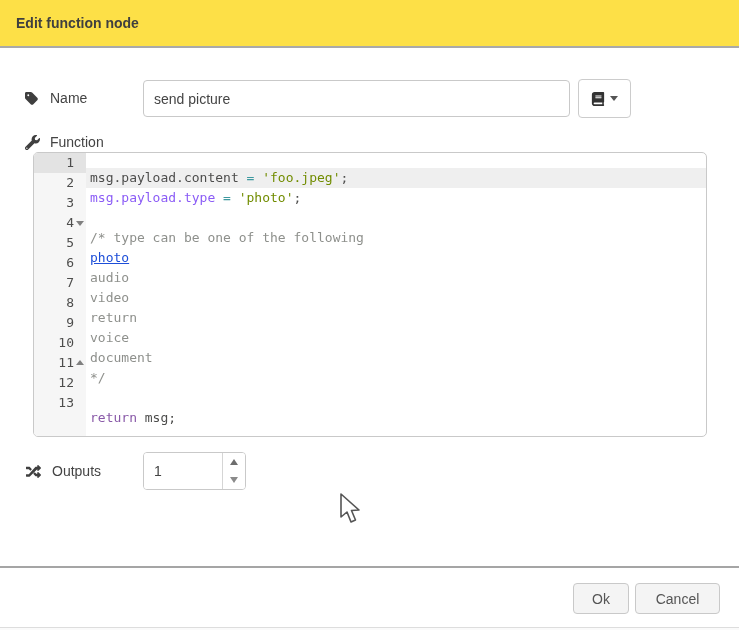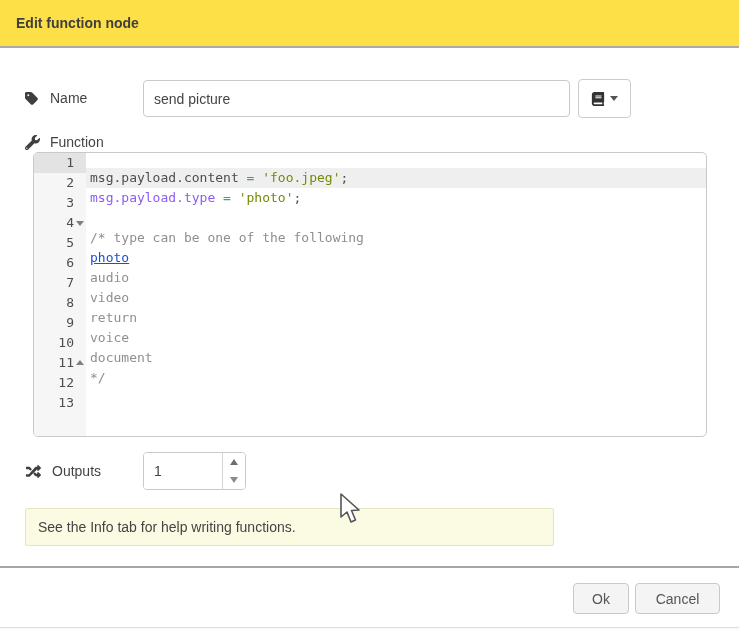--- a/index.html
+++ b/index.html
@@ -176,20 +176,21 @@
         <div class="code-line"></div>
         <div class="code-line"><span style="color: rgb(142, 144, 140);">/* type can be one of the following</span></div>
         <div class="code-line"><span style="color: #1d4ed8; text-decoration: underline;">photo</span></div>
         <div class="code-line"><span style="color: rgb(142, 144, 140);">audio</span></div>
         <div class="code-line"><span style="color: rgb(142, 144, 140);">video</span></div>
         <div class="code-line"><span style="color: rgb(142, 144, 140);">return</span></div>
         <div class="code-line"><span style="color: rgb(142, 144, 140);">voice</span></div>
         <div class="code-line"><span style="color: rgb(142, 144, 140);">document</span></div>
         <div class="code-line"><span style="color: rgb(142, 144, 140);">*/</span></div>
         <div class="code-line"></div>
+        <div class="code-line"><span style="color: rgb(137, 89, 168);">return</span><span style="color: rgb(77, 77, 76);"> msg;</span></div>
       </div>
   </div>
 
   <div class="form-label outputs-label">
     <svg width="17" height="15" viewBox="0 0 512 512">
         <path fill="#3f3f3f" d="M504.971 359.029c9.373 9.373 9.373 24.569 0 33.941l-80 79.984c-15.01 15.01-40.971 4.49-40.971-16.971V416h-58.785a12.004 12.004 0 0 1-8.773-3.812l-70.556-75.596 53.333-57.143L352 336h32v-39.981c0-21.438 25.943-31.998 40.971-16.971l80 79.981zM12 176h84l52.781 56.551 53.333-57.143-70.556-75.596A11.999 11.999 0 0 0 122.785 96H12c-6.627 0-12 5.373-12 12v56c0 6.627 5.373 12 12 12zm372 0v39.984c0 21.46 25.961 31.98 40.971 16.971l80-79.984c9.373-9.373 9.373-24.569 0-33.941l-80-79.981C409.943 24.021 384 34.582 384 56.019V96h-58.785a12.004 12.004 0 0 0-8.773 3.812L96 352H12c-6.627 0-12 5.373-12 12v56c0 6.627 5.373 12 12 12h110.785c3.326 0 6.503-1.381 8.773-3.812L384 176z"></path>
       </svg>
     <span>Outputs</span>
   </div>
   <div class="spinner">
@@ -197,23 +198,20 @@
     <div class="spinner-buttons">
       <div class="spinner-btn">
           <span class="tri-up"></span>
         </div>
       <div class="spinner-btn">
           <span class="tri-down"></span>
         </div>
     </div>
   </div>
 
-  <div class="form-tip">
-    <span>See the Info tab for help writing functions.</span>
-  </div>
 
   <div class="footer-divider"></div>
   <button class="dialog-button ok-button">Ok</button>
   <button class="dialog-button cancel-button">Cancel</button>
   <div class="bottom-strip"></div>
 
   <svg class="mouse-cursor" width="24" height="32" viewBox="0 0 24 32">
     <path d="M2 1 L2 24 L8 19 L12 29 L16.5 27 L12.5 17.5 L20 17 Z" fill="#fff" stroke="#555" stroke-width="1.6" stroke-linejoin="round"></path>
   </svg>
 

